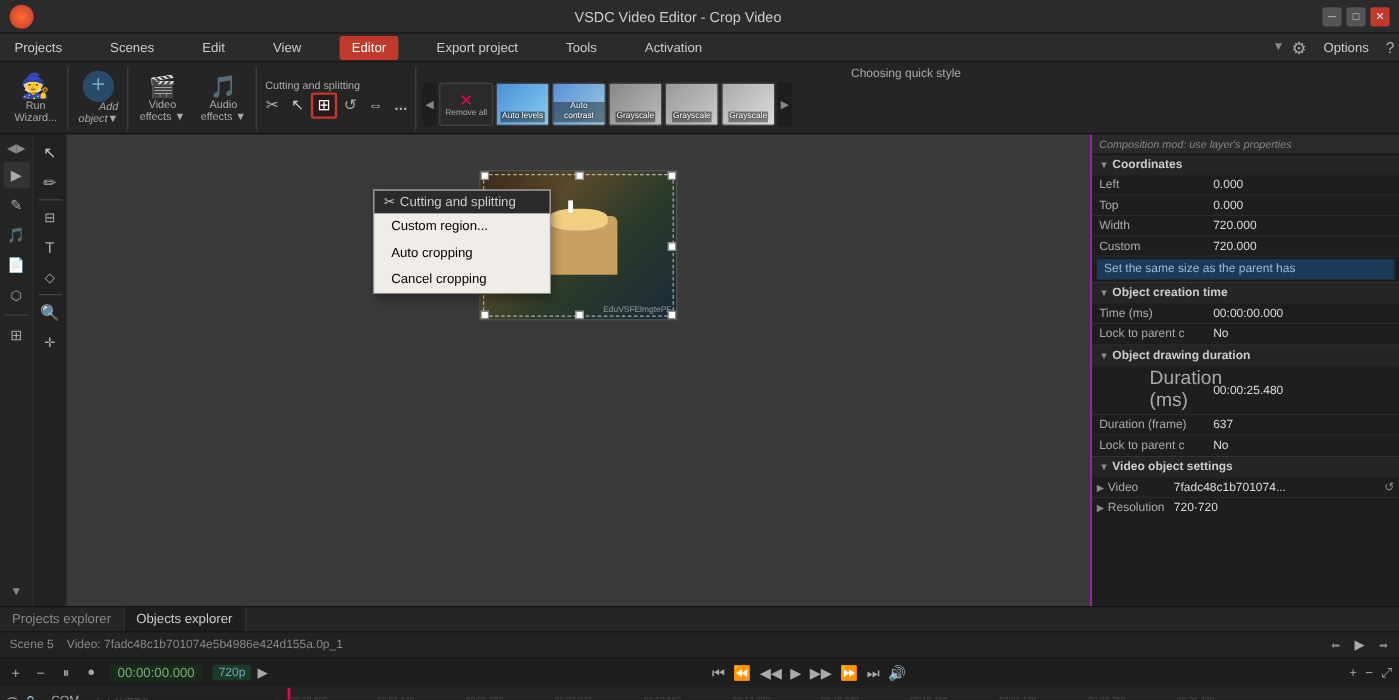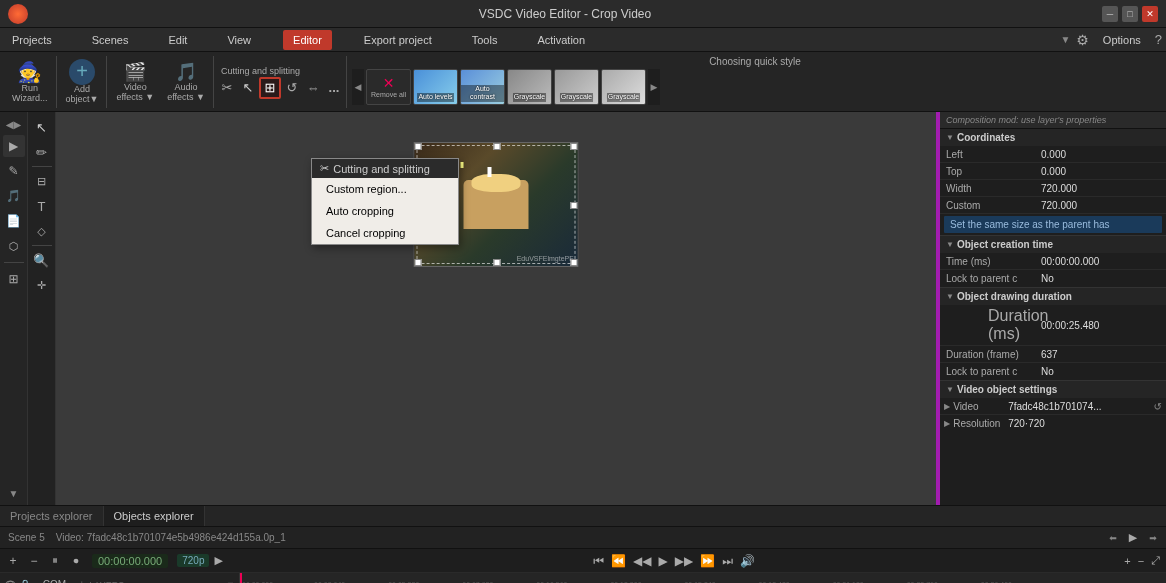--- a/index.html
+++ b/index.html
@@ -66,21 +66,21 @@
   <div style="display:flex;align-items:center;padding:0 2px;border-right:1px solid #444;height:52px;">
     <div class="tb-btn" style="flex-direction:column;">
       <div style="font-size:20px;color:#e8a020;">🧙</div>
       <div style="font-size:9px;color:#aaa;text-align:center;line-height:1.1;">Run<br>Wizard...</div>
     </div>
   </div>
 
   <div style="display:flex;align-items:center;padding:0 2px;border-right:1px solid #444;height:52px;">
     <div class="tb-btn" style="flex-direction:column;">
       <div style="font-size:20px;color:#6ab;background:#2a4a6a;border-radius:50%;width:26px;height:26px;display:flex;align-items:center;justify-content:center;">+</div>
-      <div style="font-size:9px;color:#aaa;text-align:center;line-height:1.1;">Add<br><span>object</span>▼</div>
+      <div style="font-size:9px;color:#aaa;text-align:right;line-height:1.1;font-style:italic;">Add<br><span>object</span>▼</div>
     </div>
   </div>
 
   <div style="display:flex;align-items:center;padding:0 2px;border-right:1px solid #444;height:52px;gap:1px;">
     <div class="tb-btn" style="flex-direction:column;">
       <div style="font-size:18px;">🎬</div>
       <div style="font-size:9px;color:#aaa;text-align:center;line-height:1.1;">Video<br>effects ▼</div>
     </div>
     <div class="tb-btn" style="flex-direction:column;">
       <div style="font-size:18px;">🎵</div>
@@ -188,21 +188,21 @@
       <div style="background:#2b2b2b;color:#ccc;padding:3px 8px;font-size:11px;display:flex;align-items:center;gap:4px;">
         <span>✂</span>
         <span>Cutting and splitting</span>
       </div>
       <div style="padding:5px 14px;font-size:11px;color:#000;cursor:pointer;background:#f0ede8;">Custom region...</div>
       <div style="padding:5px 14px;font-size:11px;color:#000;cursor:pointer;background:#f0ede8;">Auto cropping</div>
       <div style="padding:5px 14px;font-size:11px;color:#000;cursor:pointer;background:#f0ede8;">Cancel cropping</div>
     </div>
   </div>
 
-  <div style="width:230px;background:#1e1e1e;border-left:4px solid #a21caf;overflow-y:auto;font-size:10px;">
+  <div style="width:258px;background:#1e1e1e;border-left:2px solid #a21caf;overflow-y:auto;font-size:10px;">
     <div style="background:#2a2a2a;padding:3px 6px;font-size:9px;color:#888;border-bottom:1px solid #111;font-style:italic;white-space:nowrap;overflow:hidden;text-overflow:ellipsis;">Composition mod: use layer's properties</div>
 
     <div style="border-bottom:1px solid #333;">
       <div style="background:#252525;padding:3px 6px;font-size:10px;color:#ccc;font-weight:bold;cursor:pointer;display:flex;align-items:center;gap:3px;">
         <span style="font-size:8px;color:#888;">▼</span>
         <span>Coordinates</span>
       </div>
       <div style="display:flex;align-items:center;padding:2px 6px;border-bottom:1px solid #2a2a2a;min-height:17px;">
         <span style="color:#aaa;width:95px;font-size:10px;">Left</span>
         <span style="color:#ddd;font-size:10px;">0.000</span>

